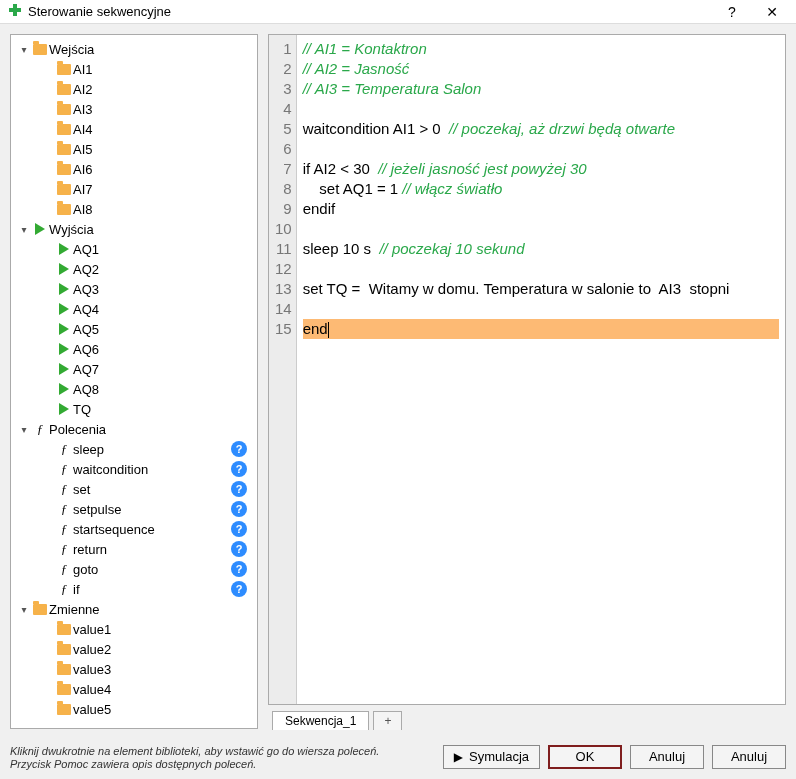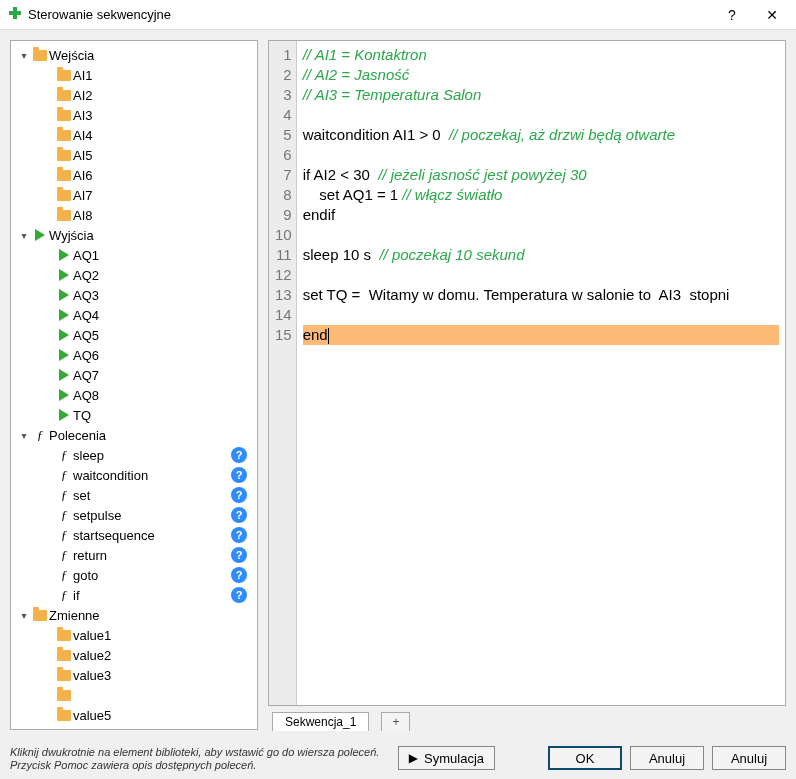--- a/index.html
+++ b/index.html
@@ -9,21 +9,21 @@
     font-size: 13px;
     background: #f0f0f0;
     color: #000;
     width: 796px;
     height: 779px;
     display: flex;
     flex-direction: column;
     overflow: hidden;
   }
   .titlebar {
-    height: 30px;
+    height: 24px;
     background: #fff;
     display: flex;
     align-items: center;
     padding: 0 4px 0 8px;
     border-bottom: 1px solid #ddd;
   }
   .titlebar .icon { margin-right: 6px; color: #0a0; }
   .titlebar .title { flex: 1; }
   .titlebar .winbtn {
     width: 40px; height: 30px;
@@ -94,21 +94,21 @@
   .comment { color: #2aa84a; font-style: italic; }
   .kw { color: #000; margin-top: 20px; }
   .currentline { background: #fdba74; }
   .cursor { border-left: 1px solid #000; display:inline-block; height:16px; vertical-align:middle;}
 
   .tabs {
     height: 24px;
     display: flex;
     align-items: flex-end;
     padding-left: 4px;
-    gap: 12px;
+    gap: 4px;
   }
   .tab {
     border: 1px solid #aaa;
     border-bottom: none;
     background: #fff;
     padding: 2px 12px;
     font-size: 12px;
     position: relative;
     top: 1px;
   }
@@ -123,21 +123,21 @@
   .btn {
     min-width: 74px;
     height: 24px;
     border: 1px solid #888;
     background: #f4f4f4;
     display: inline-flex;
     align-items: center;
     justify-content: center;
     padding: 0 10px;
   }
-  .btn.primary { border: 2px solid #0c4a6e; margin-left: 45px; }
+  .btn.primary { border: 2px solid #7f1d1d; }
   .btn .bicon { margin-right: 6px; font-size: 12px;}
 </style>
 </head>
 <body>
 
 <div class="titlebar">
   <span class="icon">
     <svg width="14" height="14" viewBox="0 0 14 14">
         <rect x="5" y="1" width="4" height="12" fill="#2aa84a"></rect>
         <rect x="1" y="5" width="12" height="4" fill="#2aa84a"></rect>
@@ -351,20 +351,21 @@
       <div class="tree-node indent2">
         <span class="nicon">
           <span class="folder"></span>
         </span>
         <span class="label">value3</span>
       </div>
       <div class="tree-node indent2">
         <span class="nicon">
           <span class="folder"></span>
         </span>
+        <span class="label">value4</span>
       </div>
       <div class="tree-node indent2">
         <span class="nicon">
           <span class="folder"></span>
         </span>
         <span class="label">value5</span>
       </div>
     </div>
 
   <div class="editorpane">

